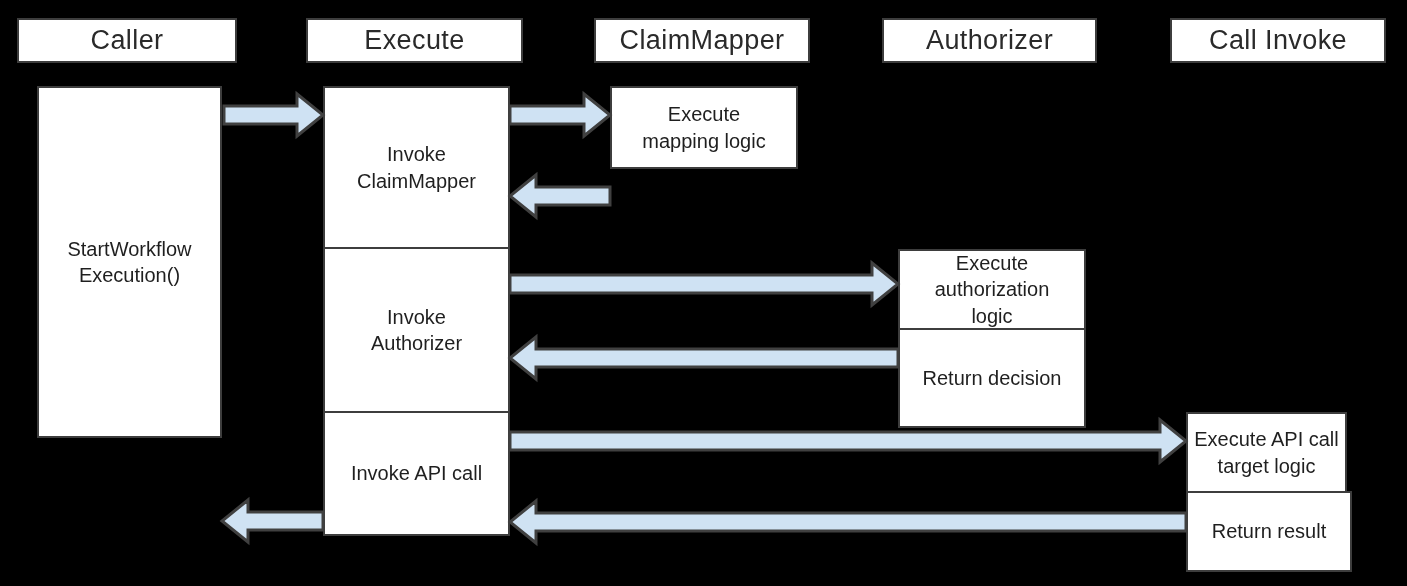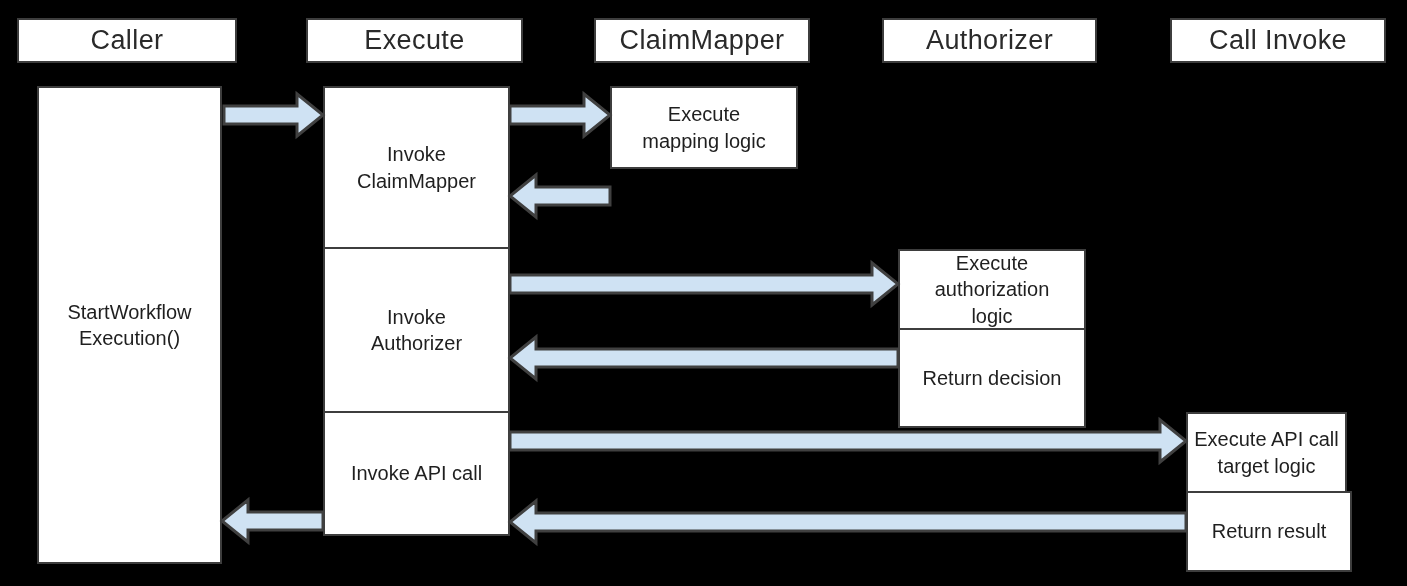--- a/index.html
+++ b/index.html
@@ -54,21 +54,21 @@
 <body>
 
 <div class="canvas">
 
   <div class="hdr" style="left:17px;width:220px">Caller</div>
   <div class="hdr" style="left:306px;width:217px">Execute</div>
   <div class="hdr" style="left:594px;width:216px">ClaimMapper</div>
   <div class="hdr" style="left:882px;width:215px">Authorizer</div>
   <div class="hdr" style="left:1170px;width:216px">Call Invoke</div>
 
-  <div class="act" style="left:37px;top:74px;width:185px;height:478px">StartWorkflow
+  <div class="act" style="left:37px;top:74px;width:185px;height:352px">StartWorkflow
 Execution()</div>
 
   <div class="act" style="left:323px;top:74px;width:187px;height:163px">Invoke
 ClaimMapper</div>
   <div class="act" style="left:323px;top:235px;width:187px;height:166px">Invoke
 Authorizer</div>
   <div class="act" style="left:323px;top:399px;width:187px;height:125px">Invoke API call</div>
 
   <div class="act" style="left:610px;top:74px;width:188px;height:83px">Execute
 mapping logic</div>

